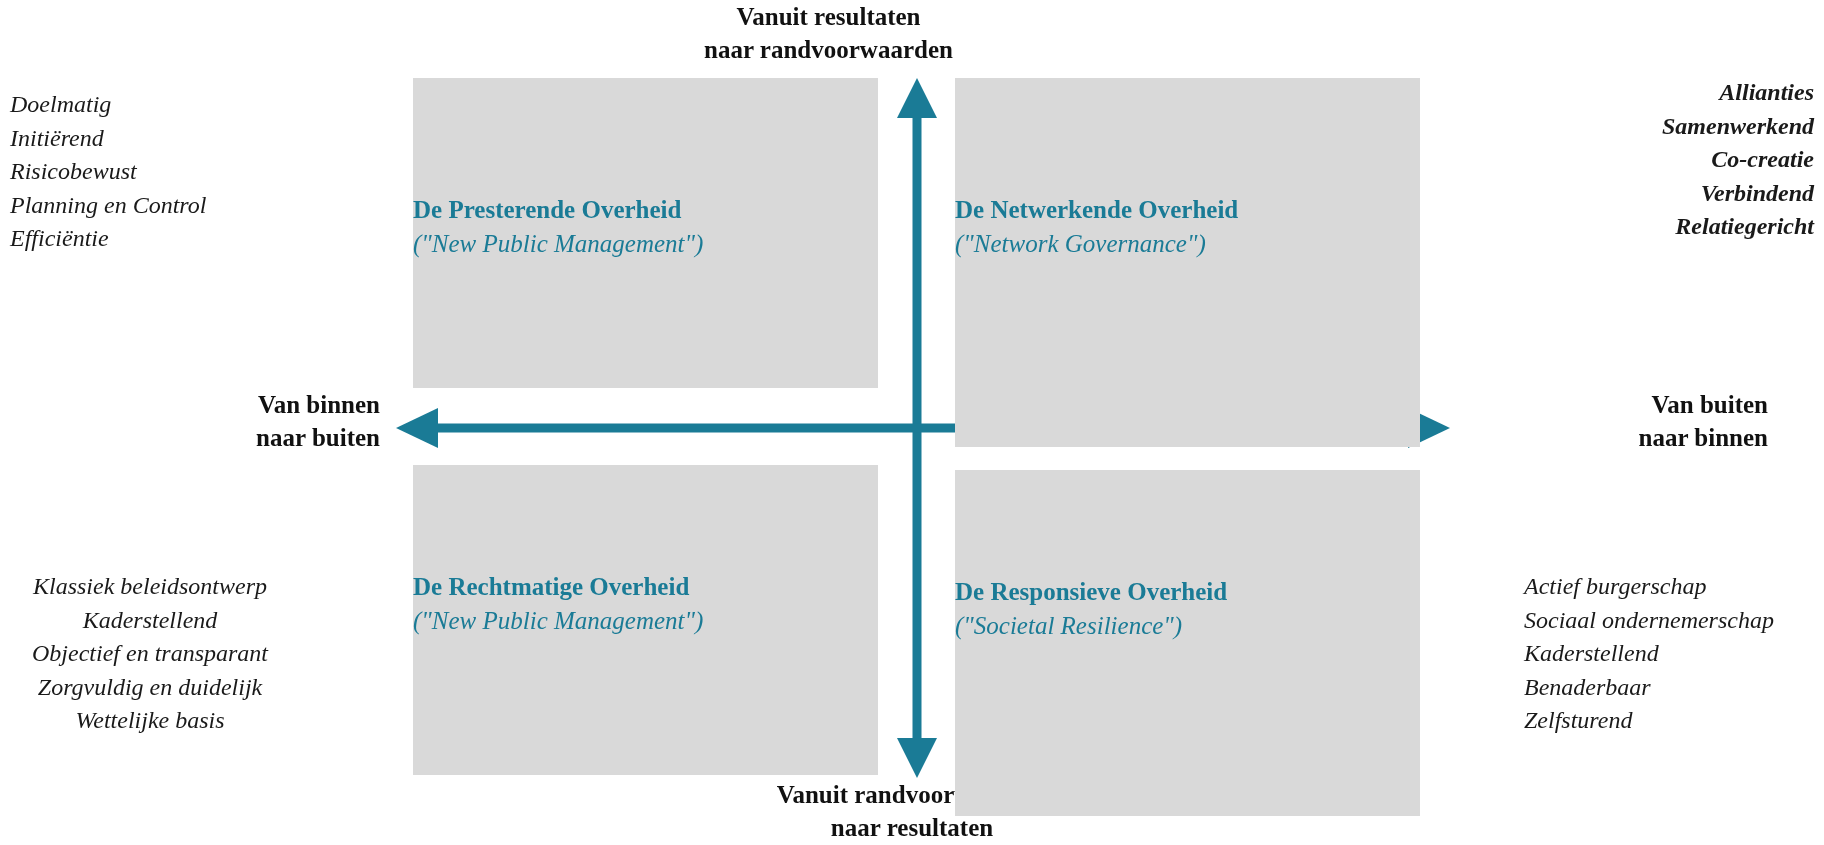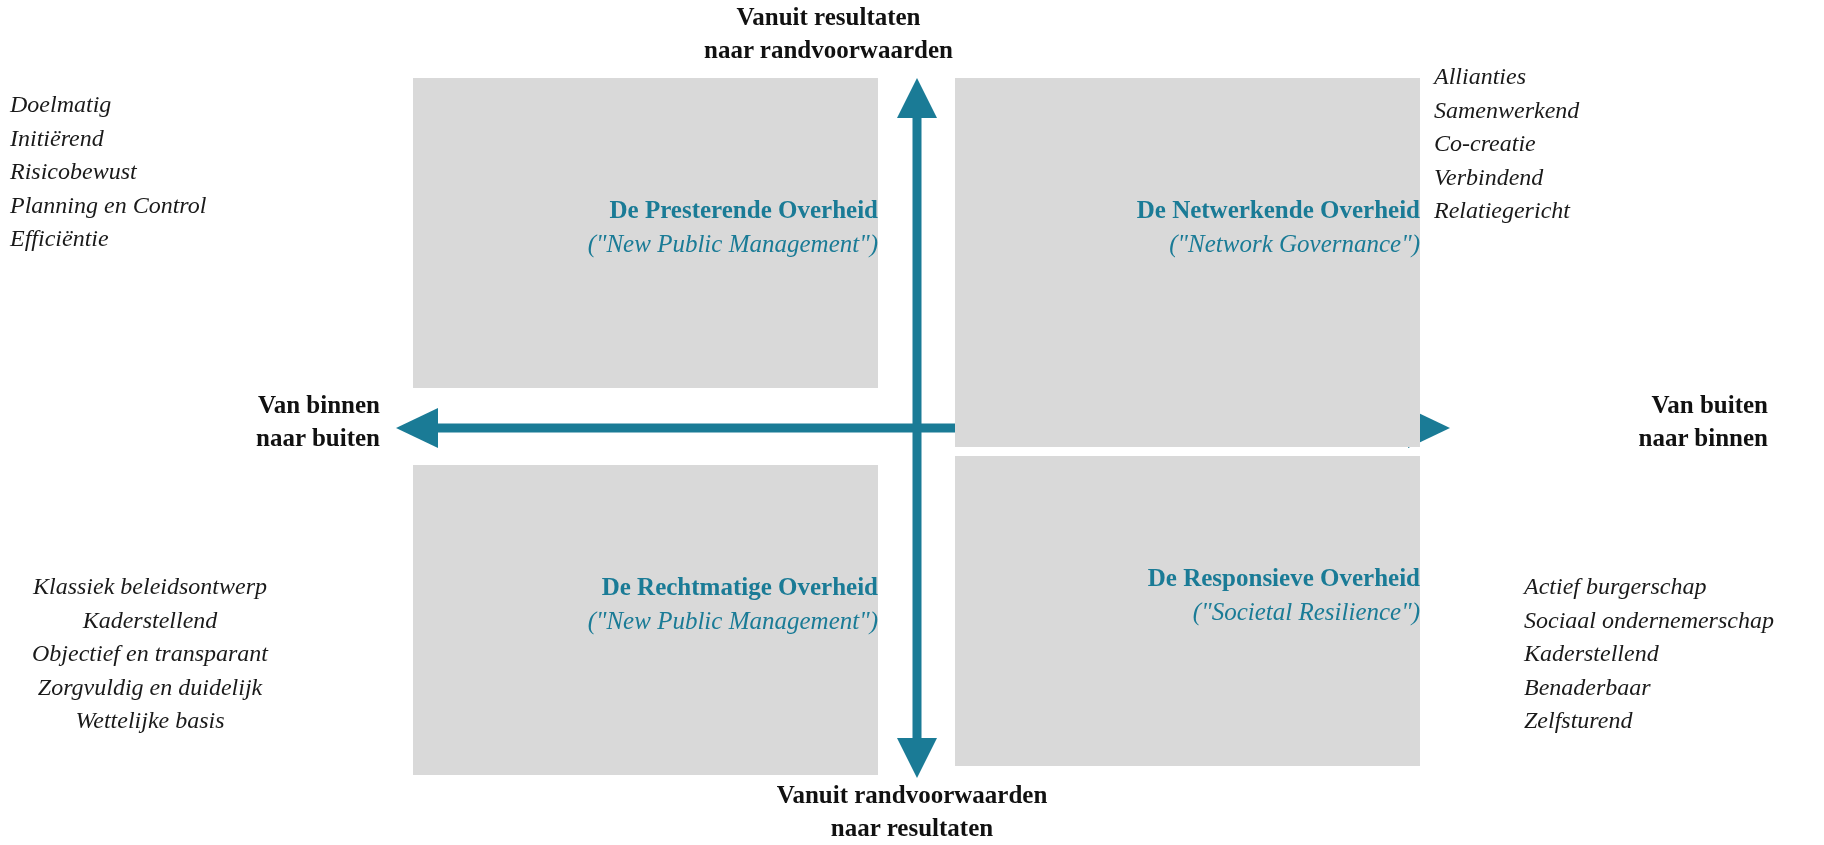--- a/index.html
+++ b/index.html
@@ -65,21 +65,21 @@
     height: 845px;
     pointer-events: none;
   }
 
   
   .quadrant {
     position: absolute;
     background: #d9d9d9;
     display: flex;
     flex-direction: column;
-    align-items: flex-end;
+    align-items: flex-start;
     justify-content: flex-start;
     box-sizing: border-box;
   }
   .q-title {
     font-family: "Liberation Serif", serif;
     font-weight: bold;
     font-size: 25px;
     color: #1a7b96;
     text-align: center;
     white-space: nowrap;
@@ -90,35 +90,35 @@
     font-size: 25px;
     color: #1a7b96;
     text-align: center;
     white-space: nowrap;
     margin-top: 6px;
   }
 
   #quad-tl { left: 413px; top: 78px;  width: 465px; height: 310px; padding-top: 118px; }
   #quad-tr { left: 955px; top: 78px;  width: 465px; height: 369px; padding-top: 118px; }
   #quad-bl { left: 413px; top: 465px; width: 465px; height: 310px; padding-top: 108px; }
-  #quad-br { left: 955px; top: 456px; width: 465px; height: 310px; padding-top: 108px; }
+  #quad-br { left: 955px; top: 470px; width: 465px; height: 346px; padding-top: 108px; }
 
   
   .keywords {
     position: absolute;
     font-family: "Liberation Serif", serif;
     font-style: italic;
     font-size: 24px;
     line-height: 1.40;
     color: #1a1a1a;
   }
   .keywords div { white-space: nowrap; }
 
   #kw-tl { left: 10px;   top: 88px;  width: 380px; }
-  #kw-tr { left: 1434px; top: 60px;  width: 380px; text-align: left; }
+  #kw-tr { left: 1434px; top: 76px;  width: 380px; text-align: right; font-weight: bold; }
   #kw-bl { left: 0px;    top: 570px; width: 300px; text-align: center; }
   #kw-br { left: 1524px; top: 570px; width: 300px; }
 </style>
 </head>
 <body>
 
 <div id="stage">
 
   <svg id="axes-svg" viewBox="0 0 1824 845">
 

